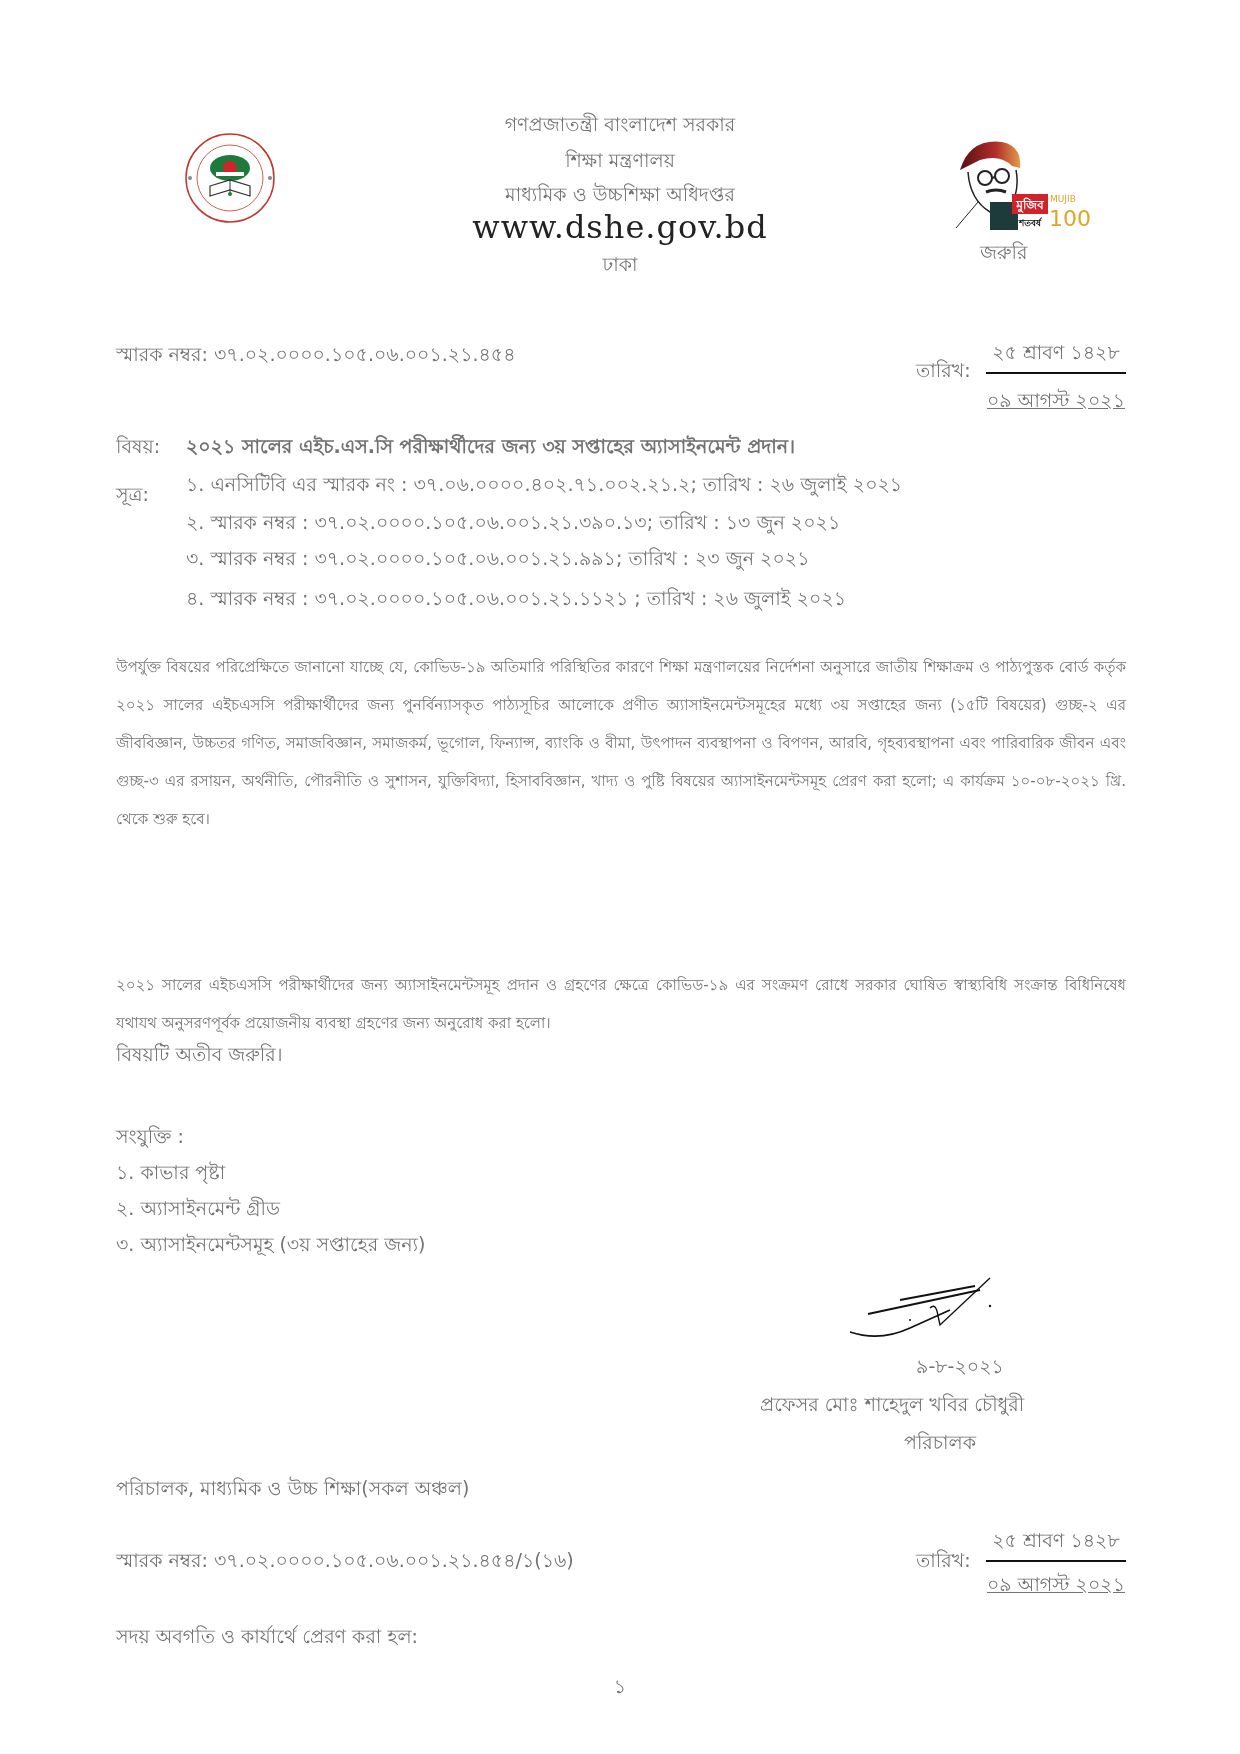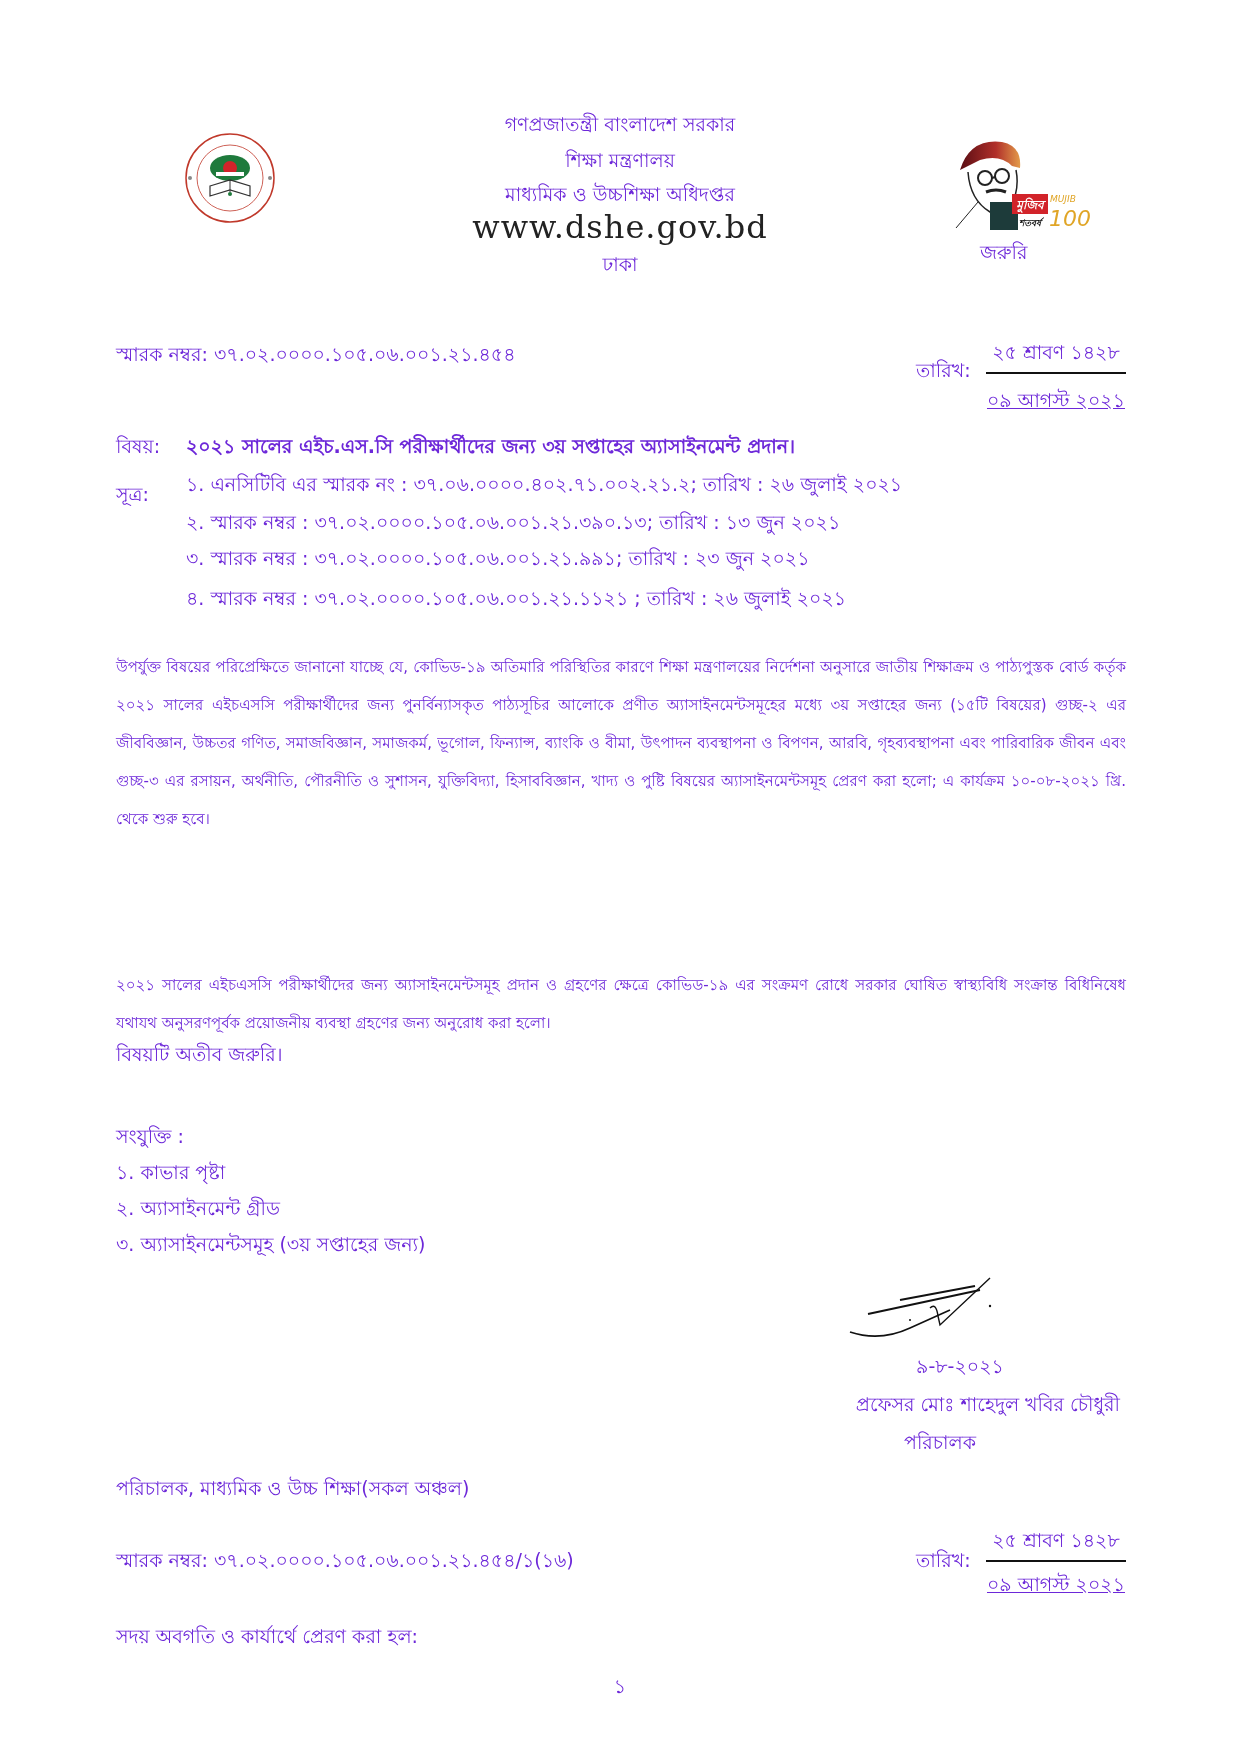--- a/index.html
+++ b/index.html
@@ -1,29 +1,29 @@
 <!DOCTYPE html>
 <html><head>
 <meta charset="utf-8">
 <style>
   html, body { margin:0; padding:0; background:#ffffff; }
   body { width:1240px; height:1754px; position:relative; overflow:hidden;
          font-family:"DejaVu Sans", sans-serif; color:#222; }
   .abs { position:absolute; }
-  .bn { font-family:"DejaVu Sans", sans-serif; font-size:19px; color:#6d28d9; white-space:nowrap; }
+  .bn { font-family:"DejaVu Sans", sans-serif; font-size:19px; color:#737373; white-space:nowrap; }
   .hdr { left:0; width:1240px; text-align:center; font-size:19px; }
   .url { font-family:"DejaVu Serif", serif; font-size:32px; letter-spacing:1px; color:#222; }
   .datebox { text-align:center; }
   .date-top { display:block; border-bottom:2px solid #111; padding:0 2px 2px 2px; }
   .date-bot { display:block; padding-top:12px;text-decoration:underline; }
   .para { left:116px; width:1010px; font-size:15px; line-height:38px; text-align:justify; white-space:normal; }
   .para.last-line-justify { text-align-last:left; }
   .ref-row { left:186px; }
   .logo-left { left:180px; top:128px; width:100px; height:100px; }
-  .logo-right { left:950px; top:130px; width:150px; height:100px;font-style:italic; }
+  .logo-right { left:950px; top:130px; width:150px; height:100px; }
 </style>
 </head>
 <body>
 
 <div class="abs logo-left">
   <svg width="100" height="100" viewBox="0 0 100 100">
     <circle cx="50" cy="50" r="44" fill="#fff" stroke="#c0392b" stroke-width="1.5"></circle>
     <circle cx="50" cy="50" r="33" fill="none" stroke="#c0392b" stroke-width="0.8"></circle>
     <circle cx="10" cy="50" r="2" fill="#888"></circle>
     <circle cx="90" cy="50" r="2" fill="#888"></circle>
@@ -100,21 +100,21 @@
   <svg width="170" height="70" viewBox="0 0 170 70">
     <path d="M10 62 Q40 72 70 58 L110 40" fill="none" stroke="#111" stroke-width="1.6"></path>
     <path d="M28 44 L140 20" fill="none" stroke="#111" stroke-width="2"></path>
     <path d="M60 30 L135 16" fill="none" stroke="#111" stroke-width="2"></path>
     <path d="M90 38 Q96 32 98 46 L100 55 L150 8" fill="none" stroke="#111" stroke-width="1.4"></path>
     <circle cx="150" cy="36" r="1.2" fill="#111"></circle>
     <circle cx="70" cy="50" r="1" fill="#111"></circle>
   </svg>
 </div>
 <div class="abs bn" style="left:860px; top:1352px; width:200px; text-align:center;">৯-৮-২০২১</div>
-<div class="abs bn" style="left:760px; top:1390px; width:360px; text-align:right;">প্রফেসর মোঃ শাহেদুল খবির চৌধুরী</div>
+<div class="abs bn" style="left:760px; top:1390px; width:360px; text-align:left;">প্রফেসর মোঃ শাহেদুল খবির চৌধুরী</div>
 <div class="abs bn" style="left:760px; top:1428px; width:360px; text-align:center;">পরিচালক</div>
 
 <div class="abs bn" style="left:116px; top:1474px;">পরিচালক, মাধ্যমিক ও উচ্চ শিক্ষা(সকল অঞ্চল)</div>
 
 <div class="abs bn" style="left:116px; top:1546px;">
   <span>স্মারক নম্বর:</span>
   <span>৩৭.০২.০০০০.১০৫.০৬.০০১.২১.৪৫৪/১(১৬)</span>
 </div>
 <div class="abs bn" style="left:916px; top:1546px;">তারিখ:</div>
 <div class="abs bn datebox" style="left:986px; top:1526px; width:140px;">

